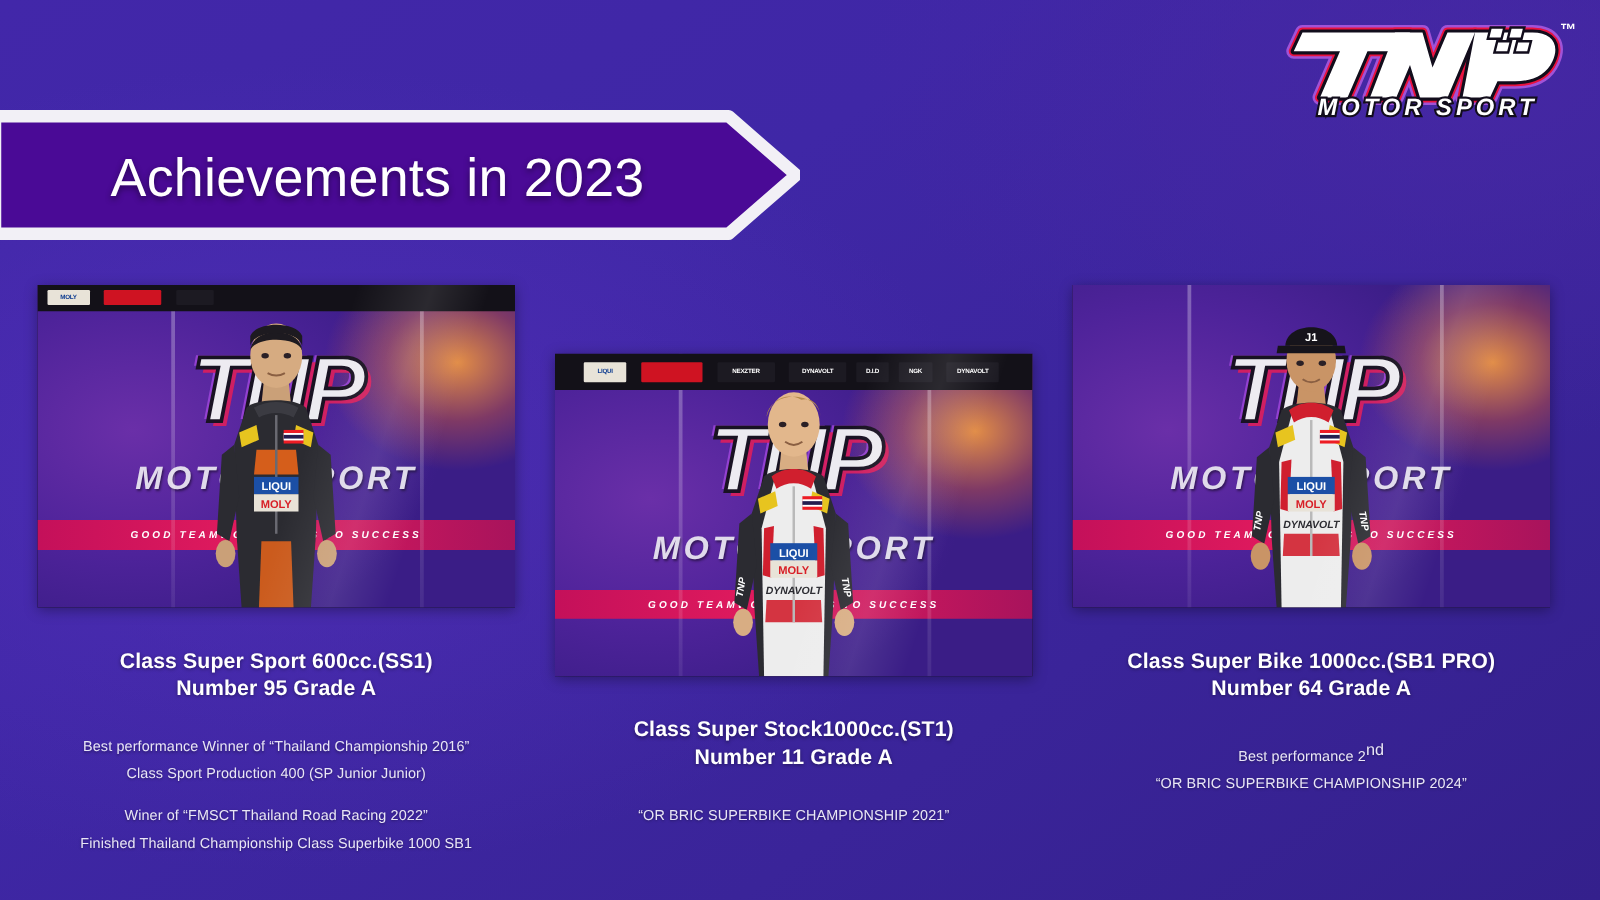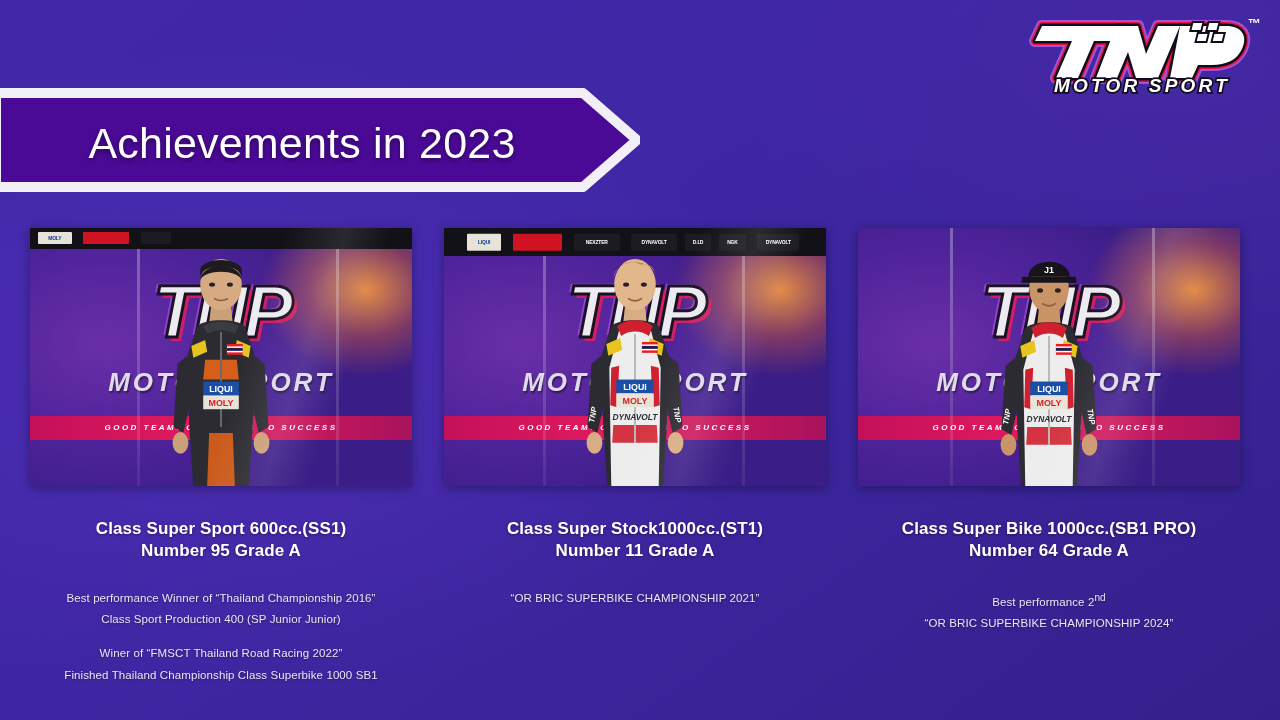--- a/index.html
+++ b/index.html
@@ -47,21 +47,21 @@
   .cards {
     position:absolute; left:0; right:0; top:228px; bottom:0;
     display:flex;
   }
   .card {
     flex:1 1 0;
     display:flex; flex-direction:column; align-items:center;
     padding:0 14px;
   }
   .card:nth-child(1) { padding-left:30px; padding-right:24px; }
-  .card:nth-child(2) { padding-left:8px; padding-right:8px; }
+  .card:nth-child(2) { padding-left:8px; padding-right:8px;justify-content:center; }
   .card:nth-child(3) { padding-left:24px; padding-right:40px; }
 
   .photo {
     width:100%;
     height:258px;
     position:relative;
     overflow:hidden;
     background:#141022;
     box-shadow:0 2px 10px rgba(0,0,0,.35);
   }
@@ -153,21 +153,21 @@
     margin-top:26px;
     text-align:center;
     color:#e9e6f6;
     font-size:11.5px;
     line-height:1.9;
     letter-spacing:.1px;
     text-shadow:0 1px 2px rgba(0,0,0,.35);
     white-space:nowrap;
   }
   .cap-body .gap { display:block; height:12px; }
-  .cap-body sup { font-size:10px; vertical-align:super; }
+  .cap-body sup { font-size:13px; vertical-align:super; }
 </style>
 </head>
 <body>
 
 <div class="slide">
 
   <div class="logo">
     <svg viewBox="0 0 248 92" xmlns="http://www.w3.org/2000/svg">
       <defs>
         <g id="tnpword">

